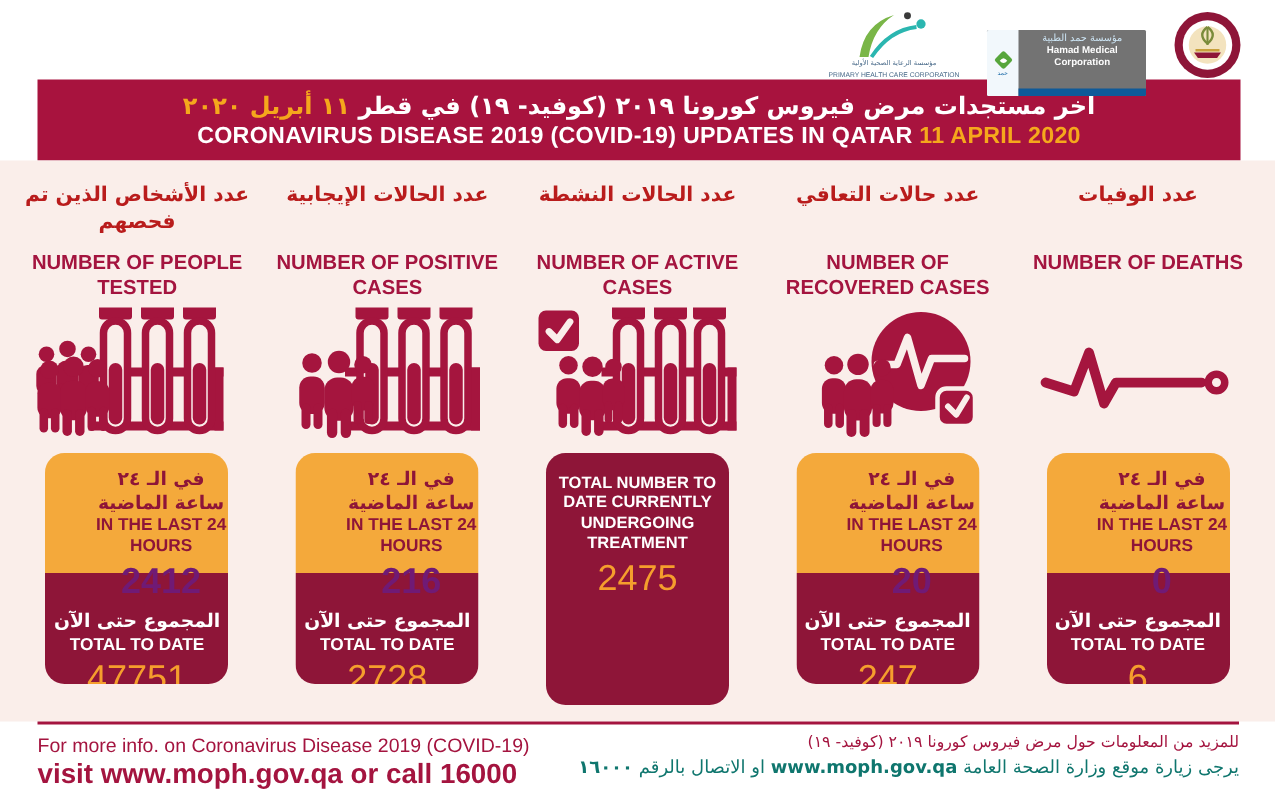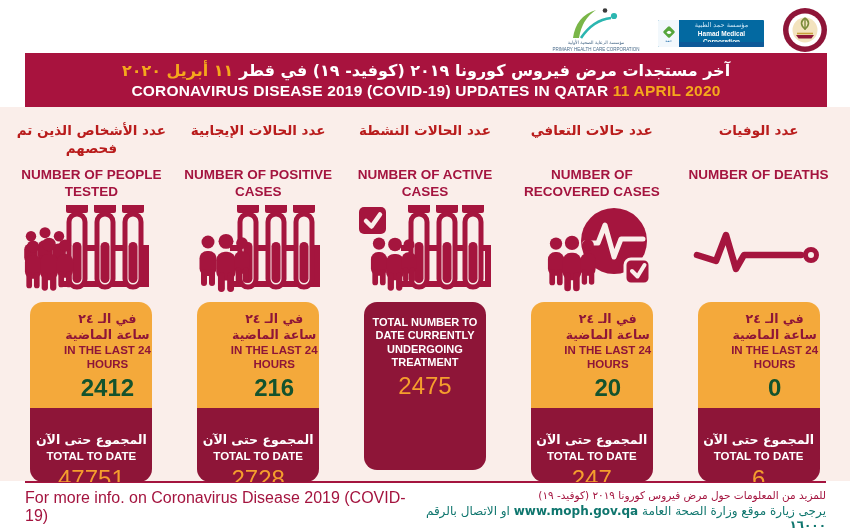--- a/index.html
+++ b/index.html
@@ -7,22 +7,22 @@
   .page {
     position:relative; width:850px; height:528px; background:#ffffff;
     font-family:"Liberation Sans", "DejaVu Sans", sans-serif; overflow:hidden;
   }
   .arabic { font-family:"DejaVu Sans", sans-serif; }
 
   
   .logo-row { position:relative; height:53px; }
   .phcc-logo { position:absolute; left:548px; top:7px; width:96px; text-align:center; }
   .phcc-caption { font-size:4.5px; color:#4a6b8a; line-height:1.25; margin-top:1px; }
-  .hmc-logo { position:absolute; left:658px; top:20px; width:106px; height:27px;
-              background:#0369a1; display:flex; border-radius:1px; overflow:hidden; }
+  .hmc-logo { position:absolute; left:658px; top:20px; width:106px; height:44px;
+              background:#737373; display:flex; border-radius:1px; overflow:hidden; }
   .hmc-left { width:21px; background:#f2f8fc; display:flex; flex-direction:column;
               align-items:center; justify-content:center; }
   .hmc-left .cap { font-size:4px; color:#1b6aa8; line-height:1; }
   .hmc-main { flex:1; padding:2px 3px 6px; text-align:center; }
   .hmc-ar { font-size:6.5px; color:#cfe8f8; line-height:1.2; }
   .hmc-en { font-size:6.5px; color:#fdfdfd; font-weight:bold; line-height:1.2; }
   .hmc-strip { position:absolute; bottom:0; left:21px; right:0; height:5px; background:#0e5a99; }
   .moph-logo { position:absolute; left:782px; top:7px; width:46px; height:46px; }
 
   
@@ -36,37 +36,37 @@
   .stats { height:374px; background:#FAEEEA; padding:14px 8px 0;
            display:grid; grid-template-columns:repeat(5,1fr); }
   .col { display:flex; flex-direction:column; align-items:center; }
   .h-ar { color:#b91c1c; font-weight:bold; font-size:13.5px; line-height:1.35;
           height:44px; text-align:center; width:150px; }
   .h-en { color:#A4143F; font-weight:bold; font-size:13.5px; line-height:1.25;
           height:38px; margin-top:2px; text-align:center; width:150px; }
   .icon-area { height:88px; display:flex; align-items:flex-end; justify-content:center;
                margin-bottom:9px; }
   .stat-box { width:122px; border-radius:13px; overflow:hidden; text-align:center; }
-  .box-top { background:#F4A93B; height:106px; padding-top:9px;padding-left:32px; }
+  .box-top { background:#F4A93B; height:80px; padding-top:9px;padding-left:32px; }
   .box-bottom { background:#8E1538; height:74px; padding-top:24px; }
   .box-solid { background:#8E1538; height:168px; padding-top:11px; }
   .lbl-ar  { color:#8E1538; font-weight:bold; font-size:12.5px; line-height:1.25; }
   .lbl-en  { color:#8E1538; font-weight:bold; font-size:11.5px; line-height:1.2; margin-top:2px; }
   .lbl-ar-w{ color:#ffffff; font-weight:bold; font-size:12.5px; line-height:1.25; }
   .lbl-en-w{ color:#ffffff; font-weight:bold; font-size:11.5px; line-height:1.2; margin-top:2px; }
   .sm-ar { font-size:11.5px; line-height:1.25; }
   .sm-en { font-size:11px; line-height:1.22; margin-top:3px; }
-  .num-dark  { color:#14532d; font-weight:bold; font-size:24px; margin-top:2px; }
+  .num-dark  { color:#701a75; font-weight:bold; font-size:24px; margin-top:2px; }
   .num-amber { color:#F59E2D; font-weight:normal; font-size:24px; margin-top:2px; }
 
   
   .divider { margin:0 24px 0 25px; border-top:2.5px solid #A4143F; }
   .footer { display:flex; justify-content:space-between; align-items:flex-start;
             padding:6px 24px 0 25px; }
-  .f-left .f1 { color:#A4143F; font-size:16px; }
+  .f-left .f1 { color:#A4143F; font-size:13px; }
   .f-left .f2 { color:#A4143F; font-size:18.5px; font-weight:bold; margin-top:1px; }
   .f-right { text-align:right; }
   .f-right .fr1 { color:#A4143F; font-size:10.5px; }
   .f-right .fr2 { color:#0f766e; font-size:12px; margin-top:3px; }
   .b { font-weight:bold; }
   svg { display:block; }
   .defs-holder { position:absolute; width:0; height:0; overflow:hidden; }
 </style>
 </head>
 <body>

